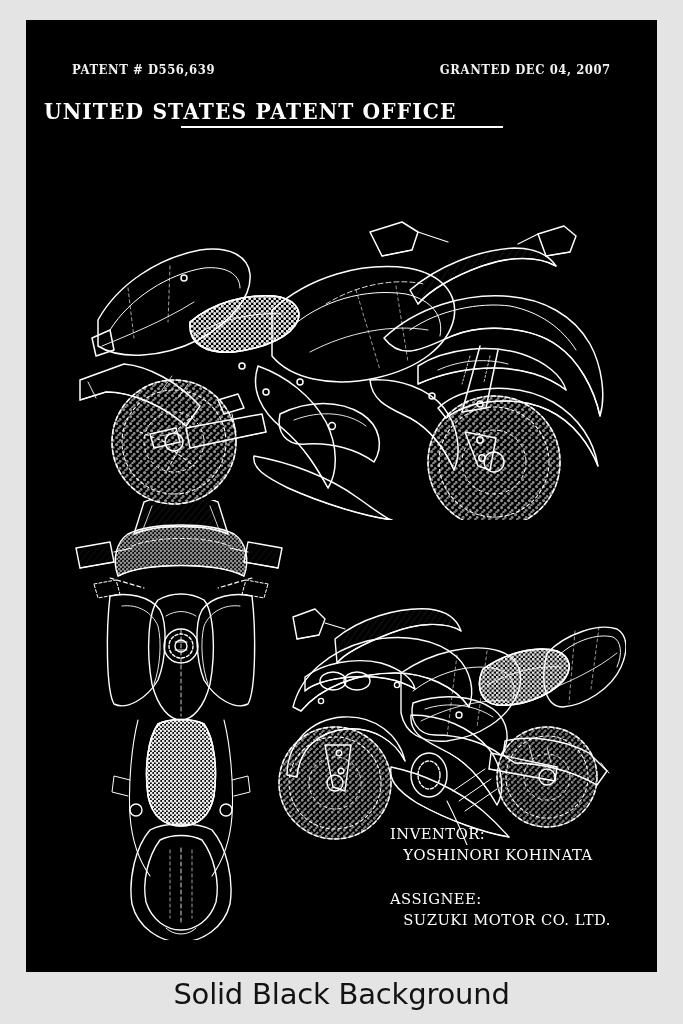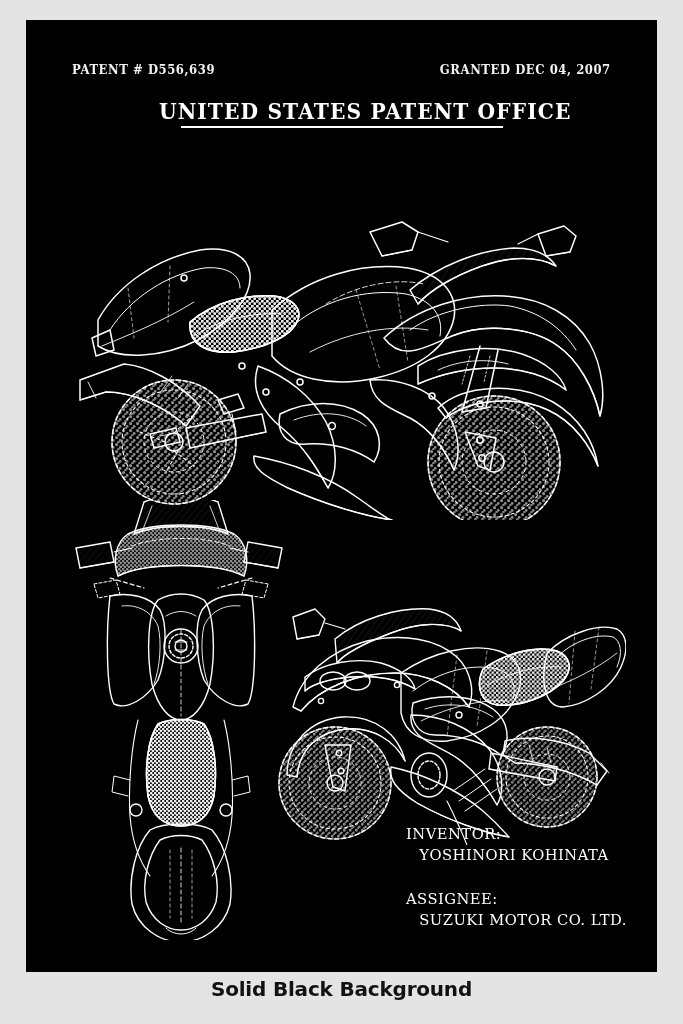--- a/index.html
+++ b/index.html
@@ -67,22 +67,20 @@
     white-space: nowrap;
     transform: scaleX(0.93);
     transform-origin: right center;
   }
 
   #office-title-wrap {
     position: absolute;
     left: 0;
     top: 78px;
     width: 631px;
-    text-align: center;
-    padding-left: 24px;
   }
   #office-title {
     display: inline-block;
     color: #ffffff;
     font-family: "DejaVu Serif", serif;
     font-weight: bold;
     font-size: 22px;
     letter-spacing: 1.2px;
     white-space: nowrap;
     transform: scaleX(0.92);
@@ -124,21 +122,20 @@
   #view-side     { left: 245px; top: 575px; width: 355px; height: 250px; }
 
   .drawing svg { display: block; width: 100%; height: 100%; }
 
   
   #credits {
     position: absolute;
     left: 364px;
     top: 805px;
     width: 260px;
-    margin-left: 16px;
   }
   .credit-label, .credit-value {
     color: #ffffff;
     font-family: "DejaVu Serif", serif;
     font-size: 15.5px;
     letter-spacing: 0.5px;
     white-space: nowrap;
     font-variant: small-caps;
     transform: scaleX(0.95);
     transform-origin: left center;
@@ -149,22 +146,22 @@
 
   
   #bottom-caption {
     position: absolute;
     left: 0;
     top: 977px;
     width: 683px;
     text-align: center;
     color: #121212;
     font-family: "DejaVu Sans", sans-serif;
-    font-weight: bold;
-    font-size: 20px;
+    font-weight: normal;
+    font-size: 29px;
     letter-spacing: -0.2px;
   }
 </style>
 </head>
 <body>
 
 <div id="poster-frame">
 
   <div id="patent-panel">
 

